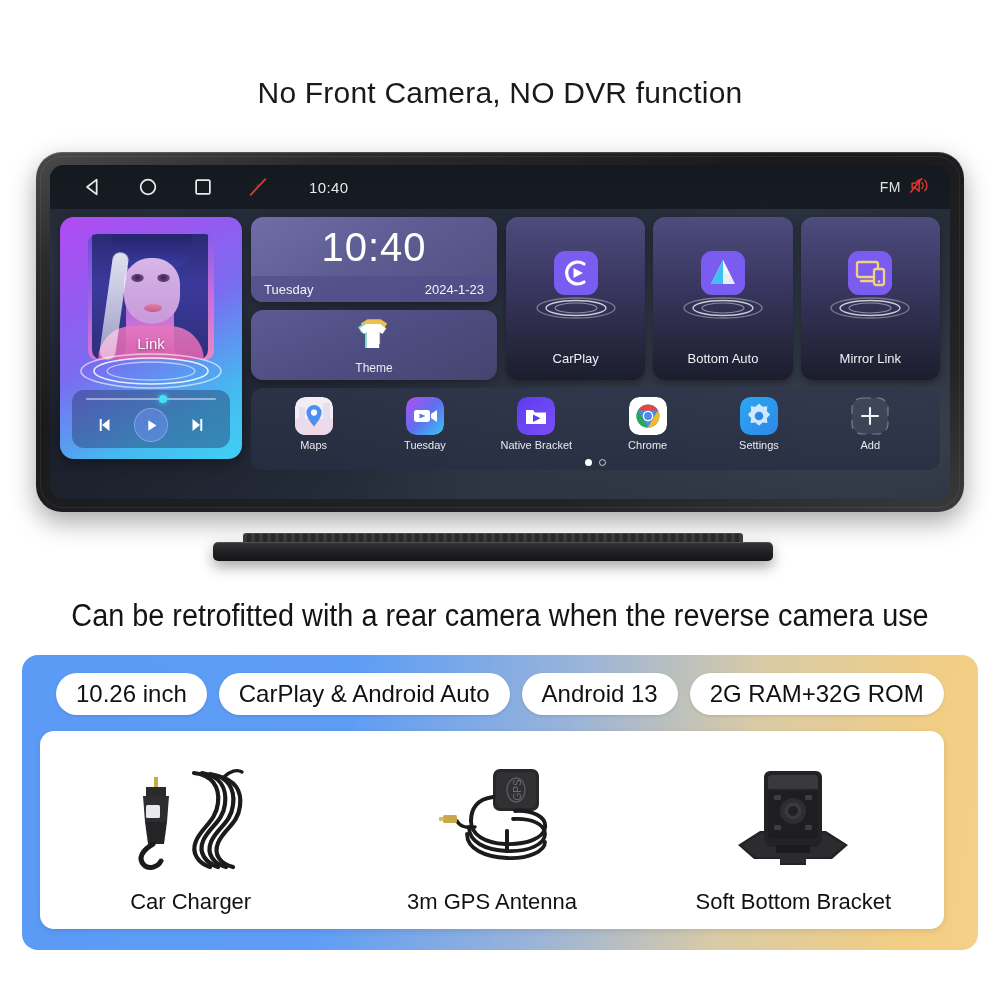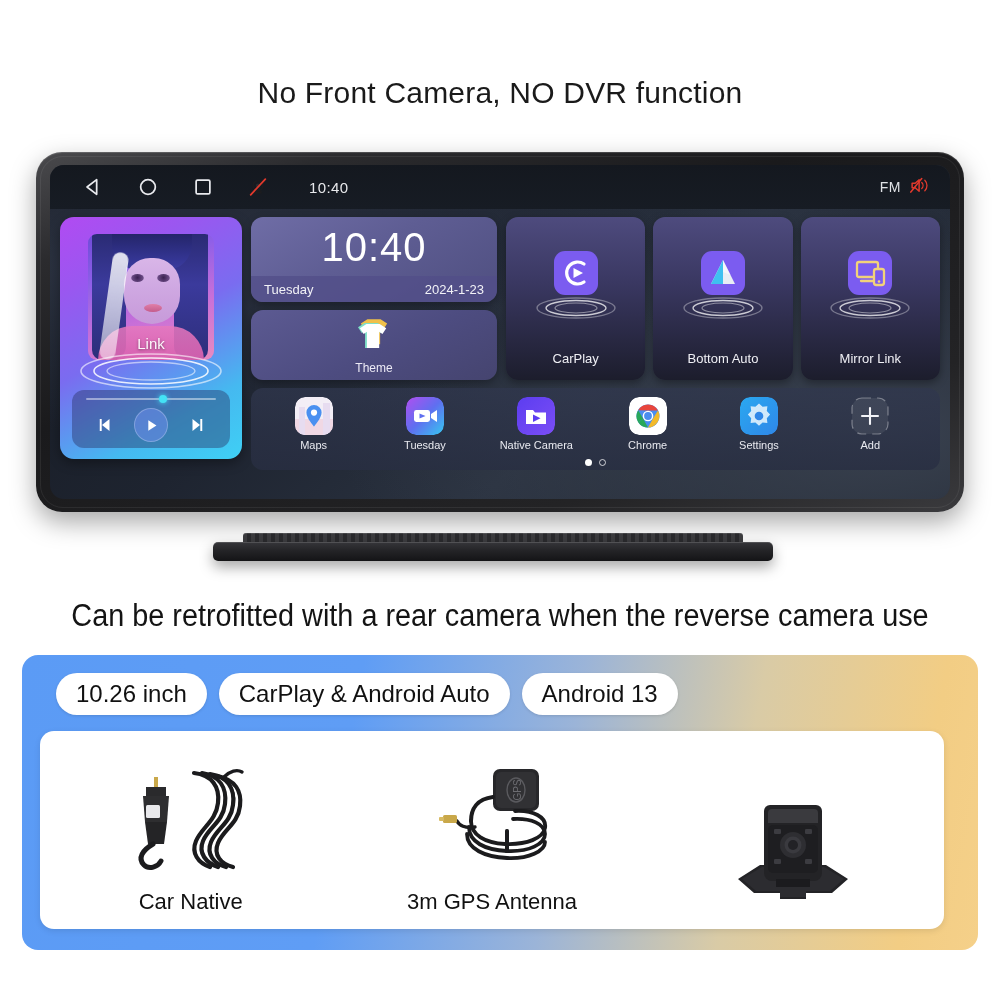--- a/index.html
+++ b/index.html
@@ -652,21 +652,21 @@
                     <linearGradient id="npg" x1="0" y1="0" x2="1" y2="1">
                   <stop offset="0" stop-color="#5c3df0"></stop>
                       <stop offset="1" stop-color="#7b4ef5"></stop>
                 </linearGradient>
                   </defs>
                 <rect width="38" height="38" rx="10" fill="url(#npg)"></rect>
                 <path d="M9 13 h7 l2 2.6 h11 v11.4 H9 Z" fill="#ffffff"></path>
                 <path d="M16 17.5 L23.5 21.2 L16 25 Z" fill="#5c3df0"></path>
               </svg>
             </span>
-            <span class="app-label">Native Camera</span>
+            <span class="app-label">Native Bracket</span>
           </div>
 
           <div class="app">
             <span class="app-icon">
               <svg viewBox="0 0 38 38" width="38" height="38">
                 <rect width="38" height="38" rx="10" fill="#ffffff"></rect>
                 <circle cx="19" cy="19" r="11.5" fill="#4a8df0"></circle>
                 <path d="M19 7.5 A11.5 11.5 0 0 1 29 13.5 L19 13.5 Z" fill="#e8453c"></path>
                 <path d="M9.2 13.3 A11.5 11.5 0 0 1 19 7.5 L19 13.5 Z" fill="#e8453c"></path>
                 <path d="M9.2 13.3 L14.2 21.8 L9.3 25.6 A11.5 11.5 0 0 1 9.2 13.3 Z" fill="#29a85a"></path>
@@ -725,20 +725,21 @@
 </div>
 
 <div class="subtitle">Can be retrofitted with a rear camera when the reverse camera use</div>
 
 <div class="card">
 
   <div class="pills">
     <span class="pill">10.26 inch</span>
     <span class="pill">CarPlay &amp; Android Auto</span>
     <span class="pill">Android 13</span>
+    <span class="pill">2G RAM+32G ROM</span>
   </div>
 
   <div class="accessories">
 
     <div class="acc">
       <div class="acc-art">
         <svg viewBox="0 0 190 124" width="190" height="124">
           <path d="M58 20 h4 v10 h-4 Z" fill="#c9a84a"></path>
           <path d="M50 30 h20 v9 h-20 Z" fill="#2a2a2c"></path>
           <path d="M47 39 h26 l-2 26 h-22 Z" fill="#2e2e30"></path>
@@ -748,21 +749,21 @@
           <g fill="none" stroke="#1b1b1d" stroke-width="4.2" stroke-linecap="round">
             <path d="M98 16 c18 2 26 14 24 30 c-2 18 -16 24 -22 38 c-5 12 2 22 14 26"></path>
             <path d="M106 16 c18 3 25 15 23 31 c-2 18 -16 23 -22 37 c-5 12 3 22 15 26"></path>
             <path d="M114 17 c18 3 25 15 23 31 c-2 18 -16 23 -22 37 c-5 12 3 22 15 25"></path>
             <path d="M122 19 c17 4 24 15 22 30 c-2 18 -16 23 -22 37 c-5 12 3 21 15 24"></path>
           </g>
           <path d="M128 20 c6 -6 13 -8 18 -5" fill="none" stroke="#1b1b1d" stroke-width="3.4" stroke-linecap="round"></path>
           <path d="M132 24 c5 8 7 16 6 22" fill="none" stroke="#1b1b1d" stroke-width="2.2" stroke-linecap="round"></path>
         </svg>
       </div>
-      <div class="acc-label">Car Native</div>
+      <div class="acc-label">Car Charger</div>
     </div>
 
 
     <div class="acc">
       <div class="acc-art">
         <svg viewBox="0 0 190 124" width="190" height="124">
           <rect x="96" y="12" width="46" height="42" rx="7" fill="#27272a"></rect>
           <rect x="99" y="15" width="40" height="36" rx="5" fill="#313134"></rect>
           <ellipse cx="119" cy="33" rx="9" ry="12" fill="none" stroke="#5a5a5e" stroke-width="1.4"></ellipse>
           <text x="119" y="38" font-family="Liberation Sans, sans-serif" font-size="10" fill="#6d6d72" text-anchor="middle" transform="rotate(-90 119 33)">GPS</text>
@@ -792,16 +793,17 @@
           <circle cx="95" cy="54" r="13" fill="#2e2e32"></circle>
           <circle cx="95" cy="54" r="8.5" fill="#3a3a3f"></circle>
           <circle cx="95" cy="54" r="5" fill="#222226"></circle>
           <rect x="76" y="38" width="7" height="5" rx="1.2" fill="#3c3c41"></rect>
           <rect x="107" y="38" width="7" height="5" rx="1.2" fill="#3c3c41"></rect>
           <rect x="76" y="68" width="7" height="5" rx="1.2" fill="#3c3c41"></rect>
           <rect x="107" y="68" width="7" height="5" rx="1.2" fill="#3c3c41"></rect>
           <path d="M78 88 h34 v8 h-34 Z" fill="#1b1b1e"></path>
         </svg>
       </div>
+      <div class="acc-label">Soft Bottom Bracket</div>
     </div>
 
   </div>
 </div>
 
 </body></html>

